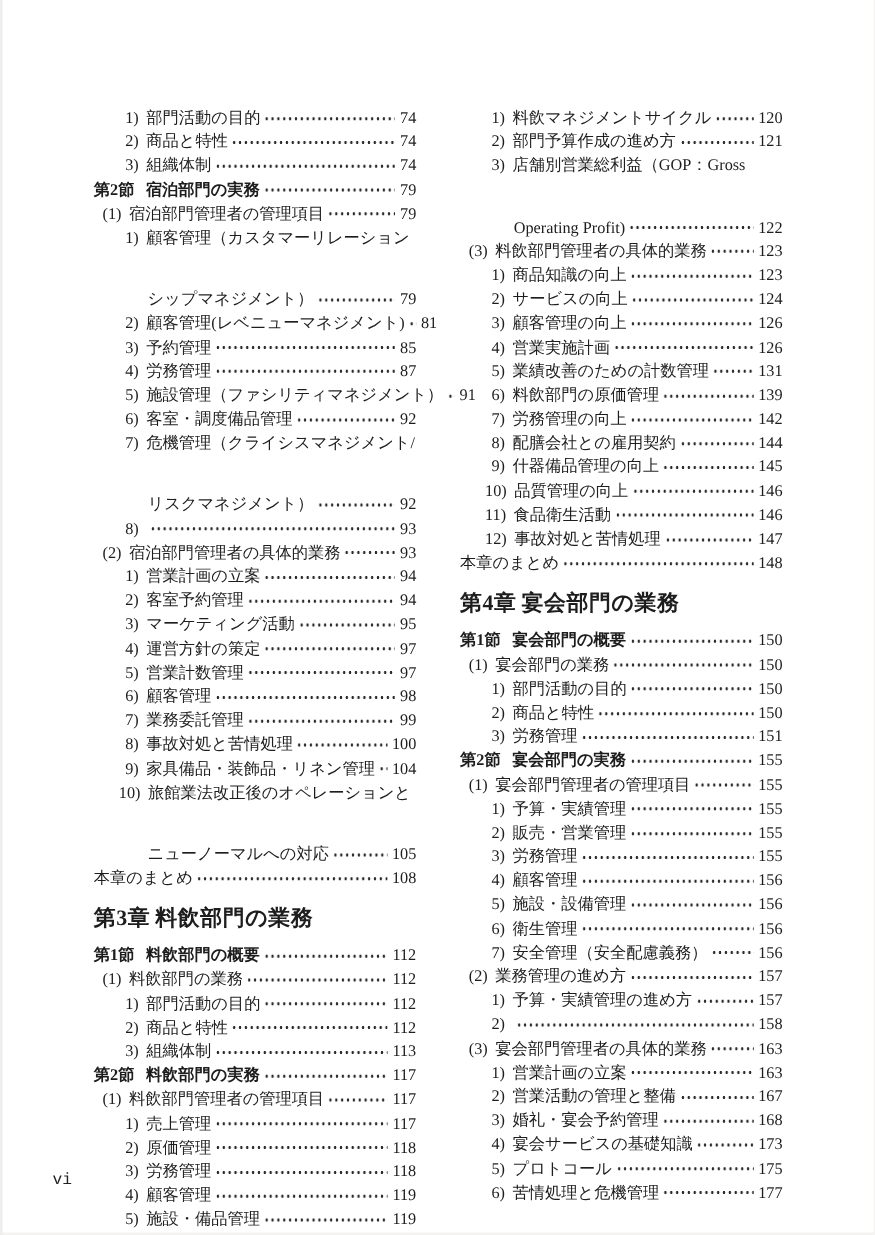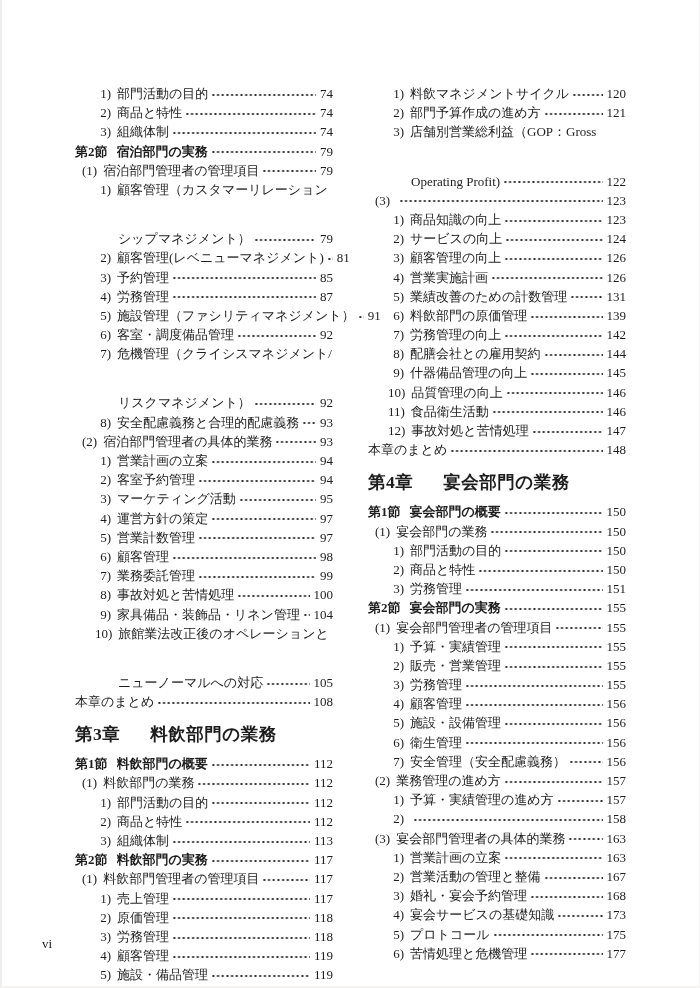--- a/index.html
+++ b/index.html
@@ -79,27 +79,27 @@
   }
   .t-section .num { margin-right: 9px; }
   .t-chapter {
     height: auto;
     line-height: 24px;
     font-size: 17.5px;
     font-weight: 700;
     margin: 11px 0 8px 0;
     letter-spacing: 0.5px;
   }
-  .t-chapter .num { margin-right: 30px; }
+  .t-chapter .num { margin-right: 4px; }
   .folio {
     position: absolute;
     left: 42px;
     top: 936px;
     font-size: 13px;
-    font-family: Liberation Serif, serif;
+    font-family: Liberation Mono, monospace;
     color: #222;
   }
 </style>
 </head>
 <body>
 
 <div class="sheet">
   <div class="toc">
     <div class="col" id="col-left">
         <div class="row t-num">
@@ -175,21 +175,20 @@
           <span class="num">7)</span>
           <span class="label">危機管理（クライシスマネジメント/</span>
         </div>
         <div class="row t-cont">
           <span class="label">リスクマネジメント）</span>
           <span class="leader"></span>
           <span class="page-num">92</span>
         </div>
         <div class="row t-num">
           <span class="num">8)</span>
-          <span class="label">安全配慮義務と合理的配慮義務</span>
           <span class="leader"></span>
           <span class="page-num">93</span>
         </div>
         <div class="row t-paren">
           <span class="num">(2)</span>
           <span class="label">宿泊部門管理者の具体的業務</span>
           <span class="leader"></span>
           <span class="page-num">93</span>
         </div>
         <div class="row t-num">
@@ -366,20 +365,21 @@
           <span class="num">3)</span>
           <span class="label">店舗別営業総利益（GOP：Gross</span>
         </div>
         <div class="row t-cont">
           <span class="label">Operating Profit)</span>
           <span class="leader"></span>
           <span class="page-num">122</span>
         </div>
         <div class="row t-paren">
           <span class="num">(3)</span>
+          <span class="label">料飲部門管理者の具体的業務</span>
           <span class="leader"></span>
           <span class="page-num">123</span>
         </div>
         <div class="row t-num">
           <span class="num">1)</span>
           <span class="label">商品知識の向上</span>
           <span class="leader"></span>
           <span class="page-num">123</span>
         </div>
         <div class="row t-num">

